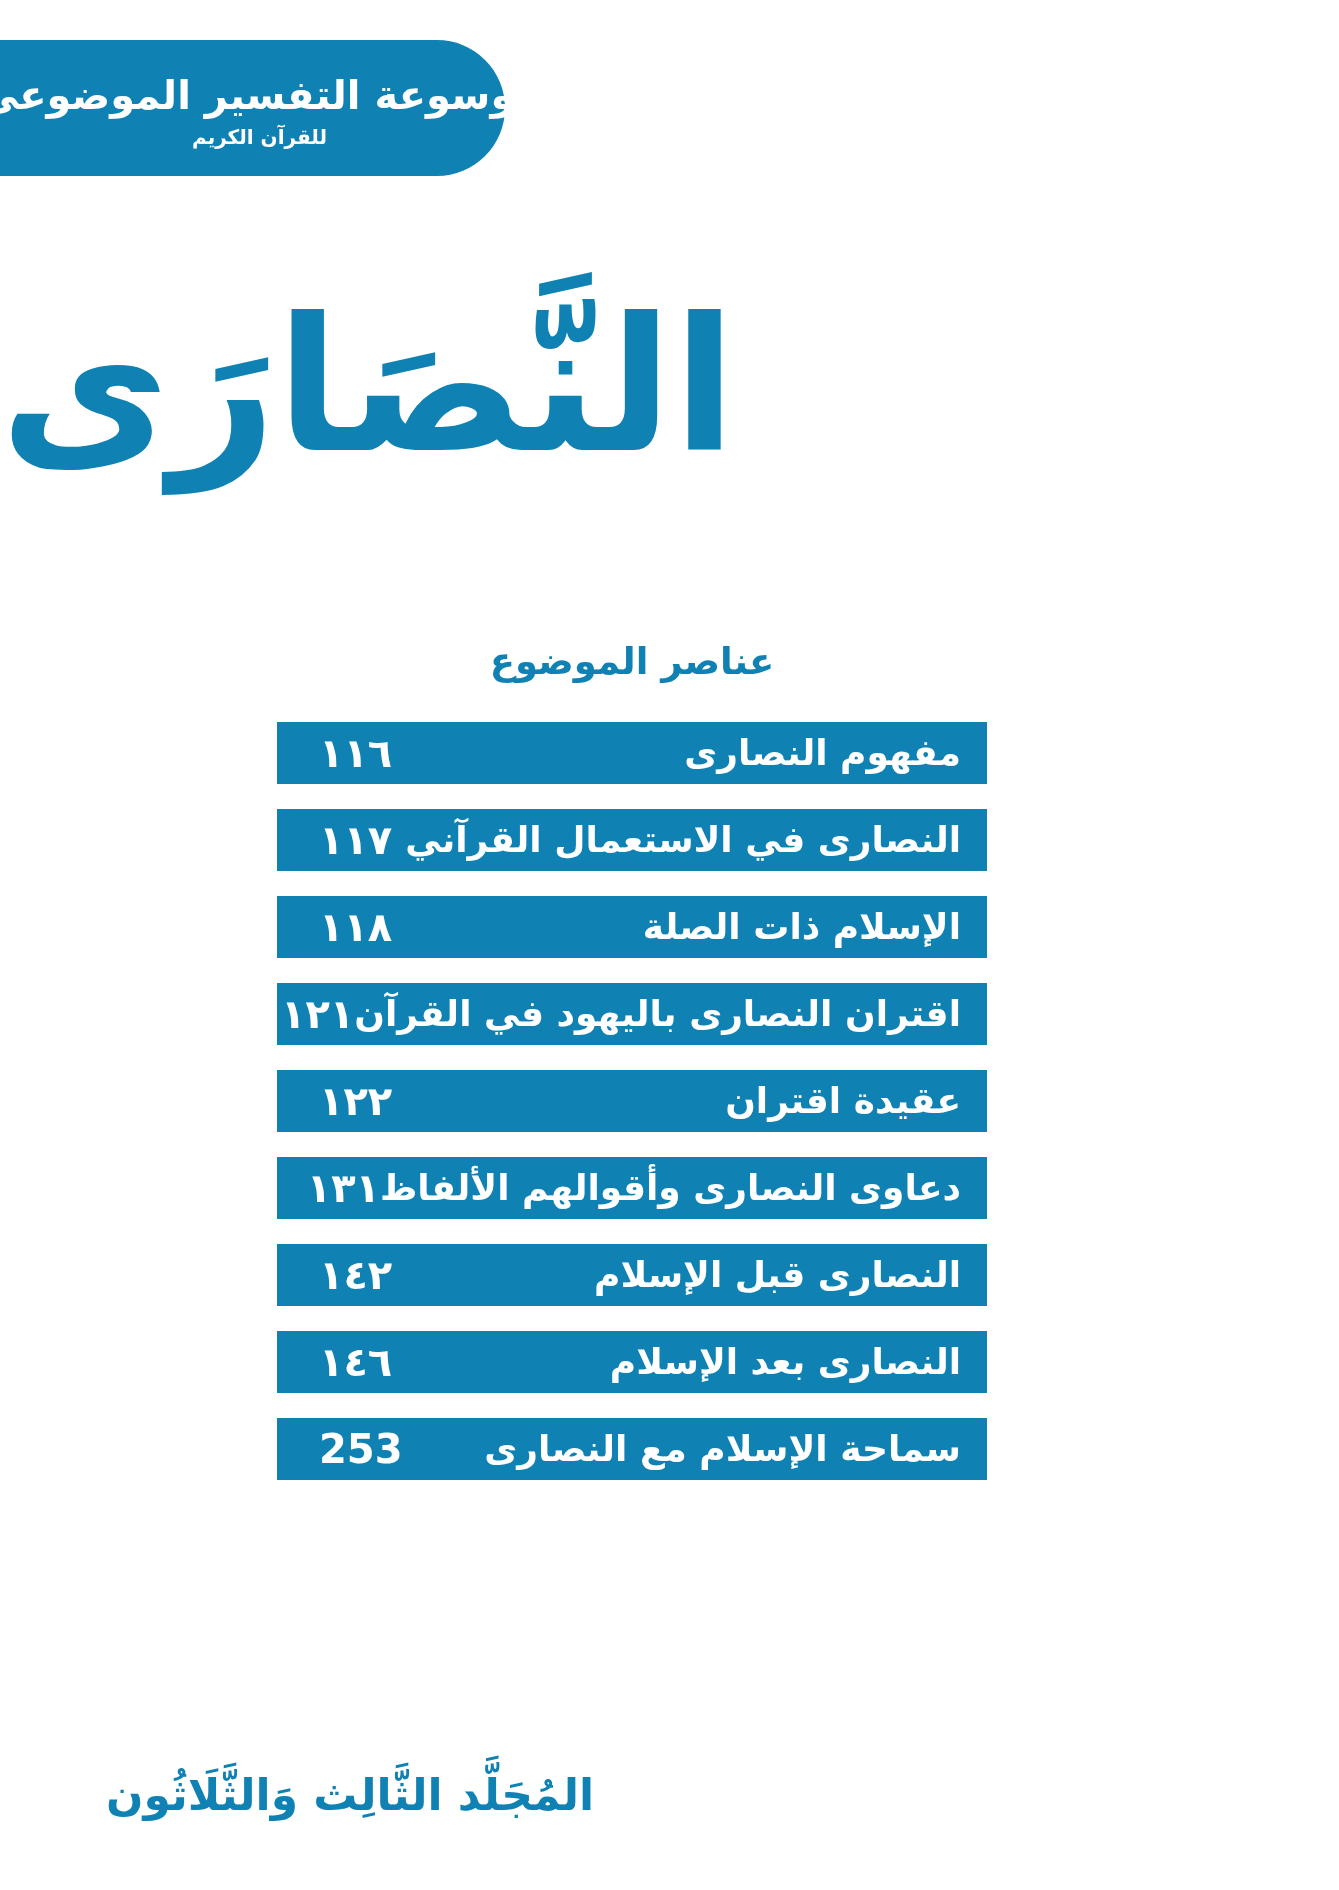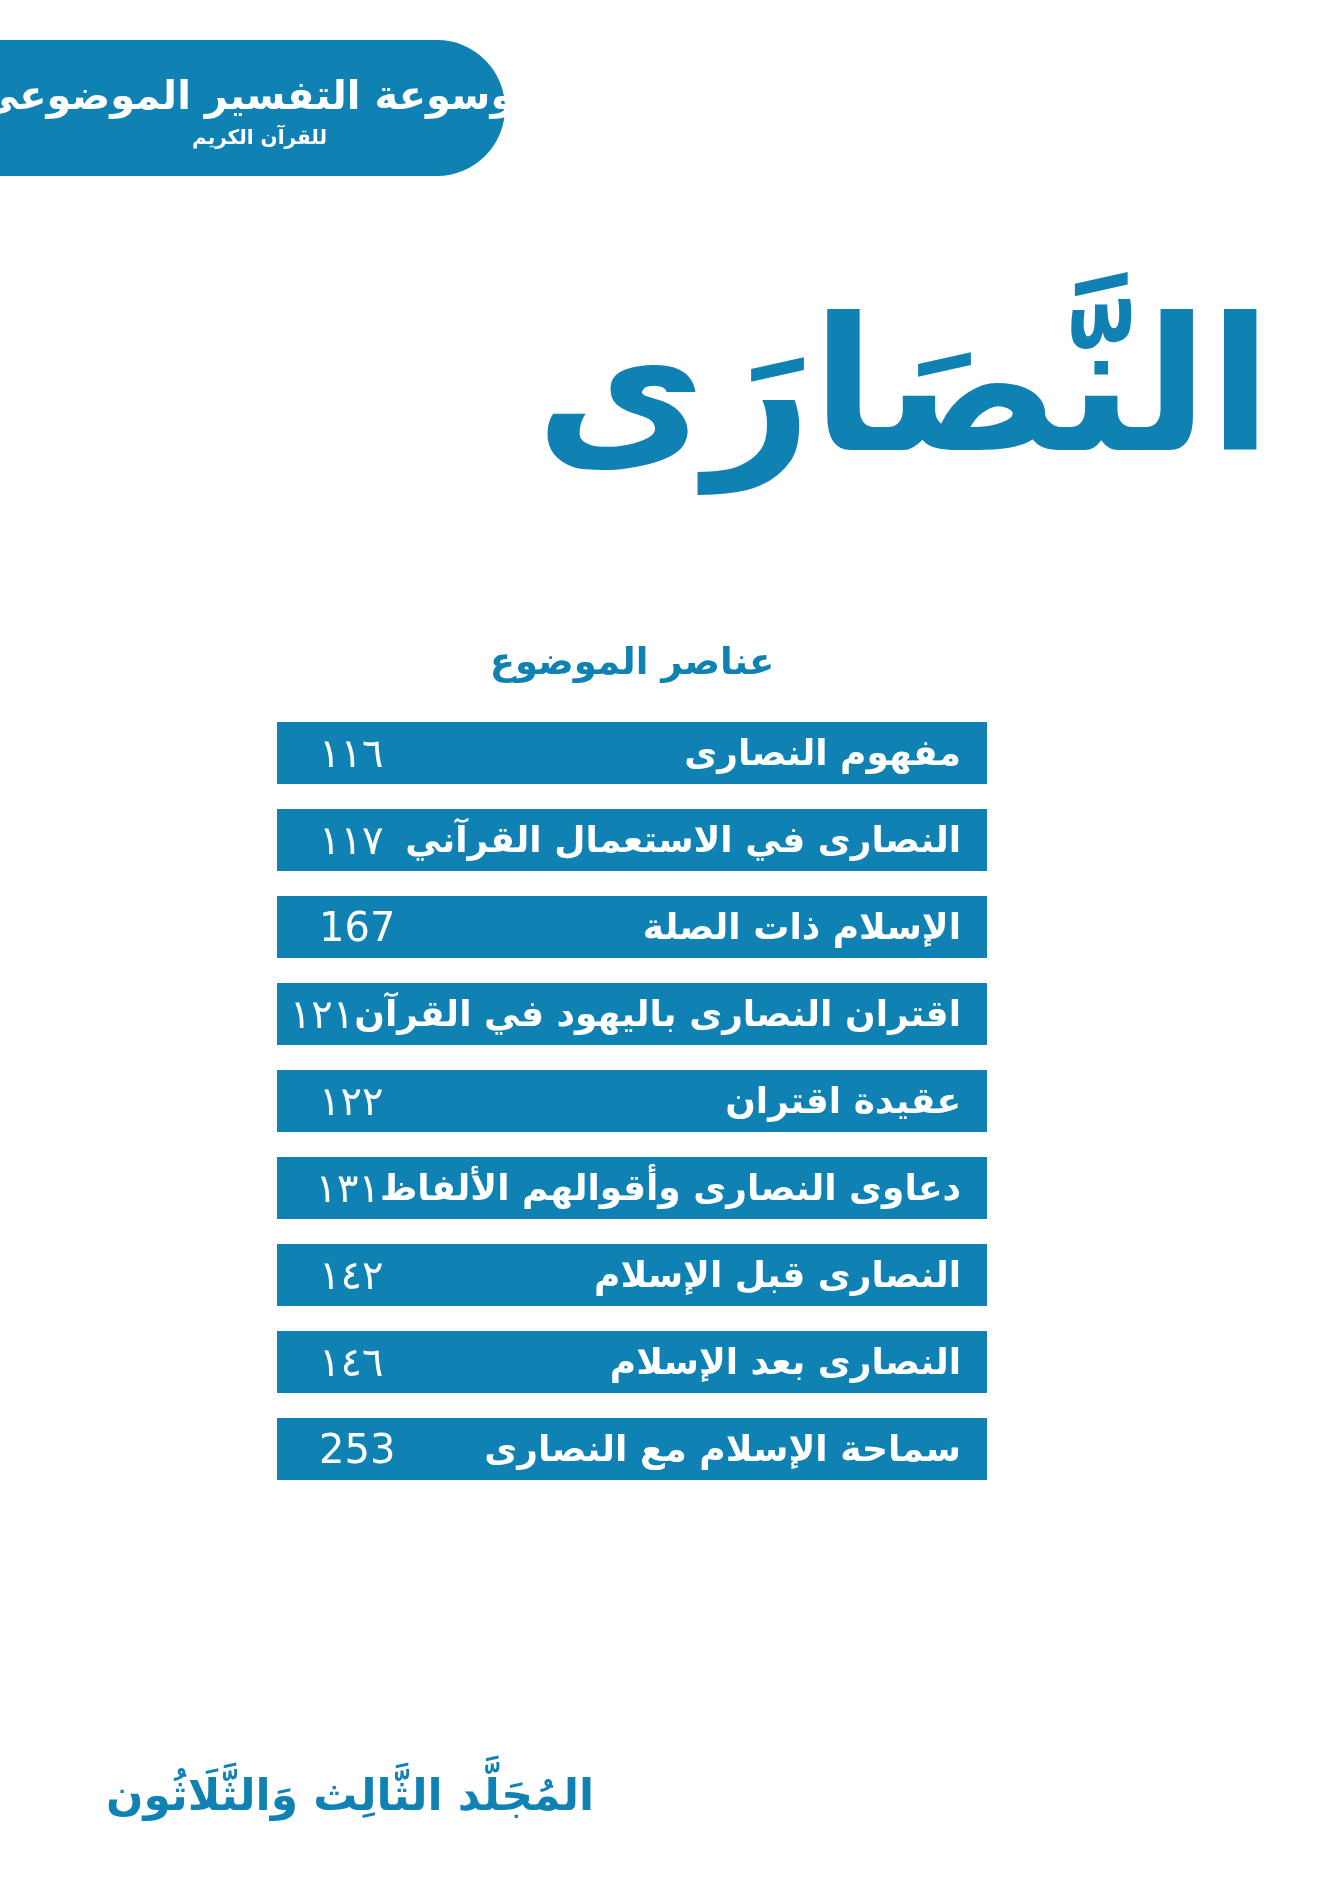--- a/index.html
+++ b/index.html
@@ -41,23 +41,23 @@
     font-size: 20px;
     font-weight: bold;
     line-height: 1.2;
     white-space: nowrap;
   }
 
   
   .main-title {
     position: absolute;
     top: 225px;
-    left: 12px;
+    left: 0;
     width: 1260px;
-    text-align: right;
+    text-align: left;
     direction: rtl;
     color: var(--accent);
     font-size: 185px;
     font-weight: bold;
     line-height: 1.75;
     white-space: nowrap;
   }
 
   
   .toc-heading {
@@ -94,21 +94,21 @@
   }
   .toc-row:last-child { margin-bottom: 0; }
   .toc-label {
     font-size: 36px;
     font-weight: bold;
     white-space: nowrap;
     line-height: 1;
   }
   .toc-page {
     font-size: 40px;
-    font-weight: normal;
+    font-weight: bold;
     white-space: nowrap;
     line-height: 1;
   }
 
   
   .volume-footer {
     position: absolute;
     left: 106px;
     top: 1762px;
     direction: rtl;
@@ -135,21 +135,21 @@
   <div class="toc-row">
     <span class="toc-label">مفهوم النصارى</span>
     <span class="toc-page">١١٦</span>
   </div>
   <div class="toc-row">
     <span class="toc-label">النصارى في الاستعمال القرآني</span>
     <span class="toc-page">١١٧</span>
   </div>
   <div class="toc-row">
     <span class="toc-label">الإسلام ذات الصلة</span>
-    <span class="toc-page">167</span>
+    <span class="toc-page">١١٨</span>
   </div>
   <div class="toc-row">
     <span class="toc-label">اقتران النصارى باليهود في القرآن</span>
     <span class="toc-page">١٢١</span>
   </div>
   <div class="toc-row">
     <span class="toc-label">عقيدة اقتران</span>
     <span class="toc-page">١٢٢</span>
   </div>
   <div class="toc-row">

